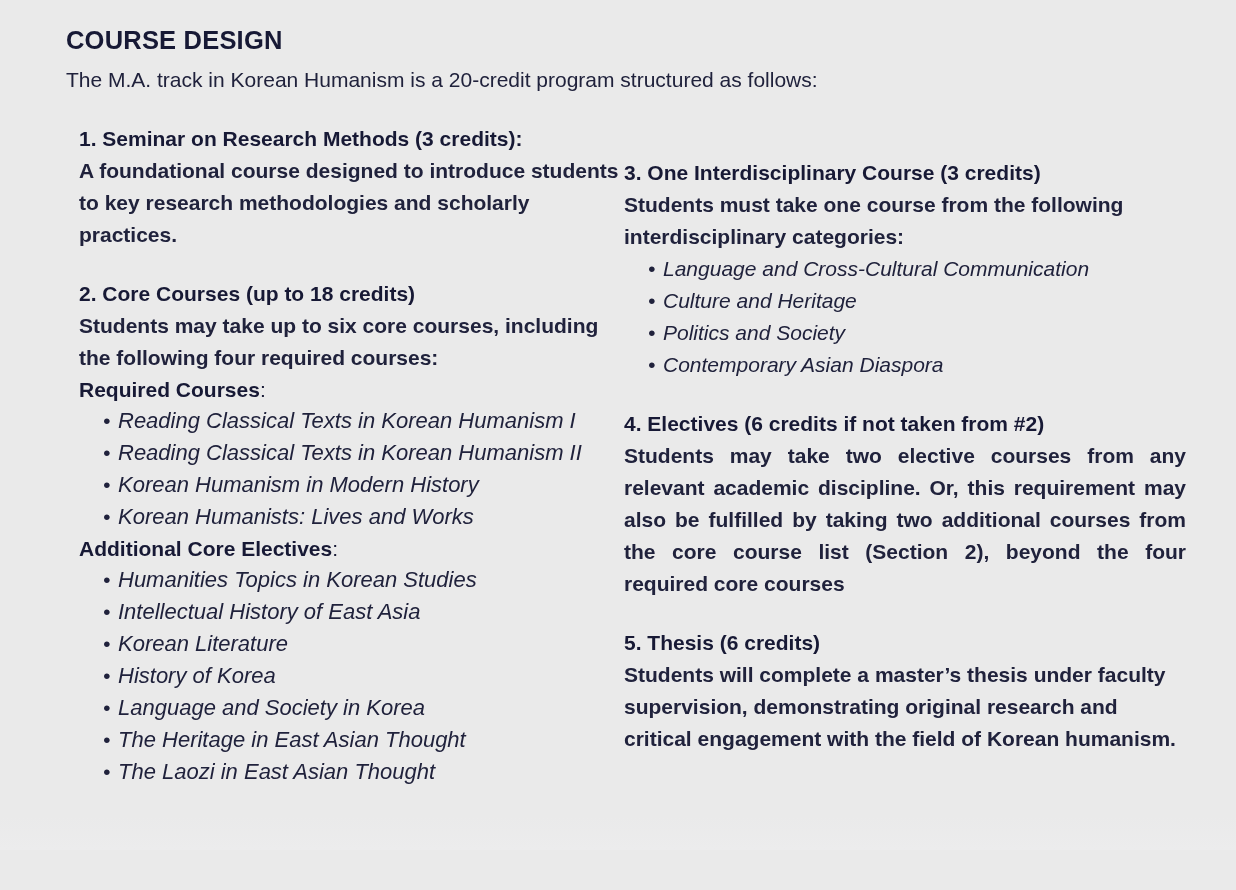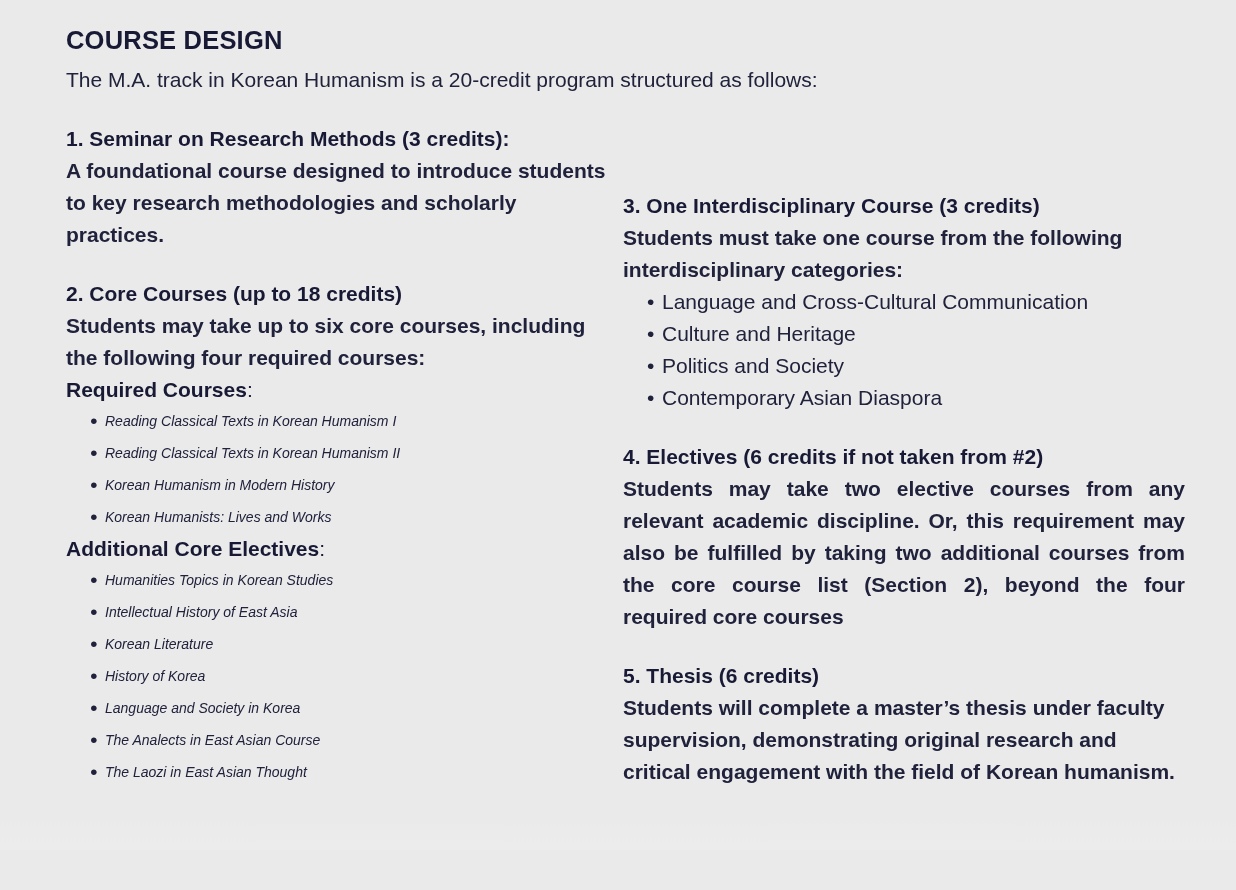--- a/index.html
+++ b/index.html
@@ -37,22 +37,23 @@
   .intro {
     font-size: 21px;
     line-height: 30px;
     margin: 0 0 28px 0;
     color: #20223c;
     font-weight: 400;
   }
 
   .columns {
     display: flex;
-    align-items: flex-end;
-    gap: 12px;
+    align-items: center;
+    gap: 0;
+    margin-left: 13px;
   }
   .col-left  { width: 540px; flex: 0 0 540px; }
   .col-right { width: 562px; flex: 0 0 562px; margin-left: 5px; }
 
   .section { margin-bottom: 0; }
   .section + .section { margin-top: 27px; }
 
   .sec-heading {
     font-size: 21px;
     font-weight: bold;
@@ -78,40 +79,41 @@
   }
   .sub-heading b { font-weight: bold; }
 
   ul.course-list {
     list-style: none;
     margin: 0;
     padding: 0;
   }
   ul.course-list li {
     position: relative;
-    font-size: 14px;
+    font-size: 22px;
     line-height: 32px;
     padding-left: 39px;
     color: #20223c;
   }
   ul.course-list li::before {
     content: "\2022";
     position: absolute;
     left: 24px;
     top: 0;
     font-size: 21px;
     line-height: 32px;
     color: #20223c;
   }
   ul.course-list.italic li { font-style: italic; }
 
   ul.cat-list {
     list-style: none;
     margin: 0;
     padding: 0;
+    font-style: italic;
   }
   ul.cat-list li {
     position: relative;
     font-size: 21px;
     line-height: 32px;
     padding-left: 39px;
     color: #20223c;
   }
   ul.cat-list li::before {
     content: "\2022";
@@ -154,21 +156,21 @@
         </ul>
 
         <div class="sub-heading"><b>Additional Core Electives</b><span>:</span></div>
 
         <ul class="course-list italic">
           <li>Humanities Topics in Korean Studies</li>
           <li>Intellectual History of East Asia</li>
           <li>Korean Literature</li>
           <li>History of Korea</li>
           <li>Language and Society in Korea</li>
-          <li>The Analects in East Asian Course</li>
+          <li>The Heritage in East Asian Thought</li>
           <li>The Laozi in East Asian Thought</li>
         </ul>
       </div>
 
     </div>
 
     <div class="col-right">
 
       <div class="section">
         <div class="sec-heading">3. One Interdisciplinary Course (3 credits)</div>

